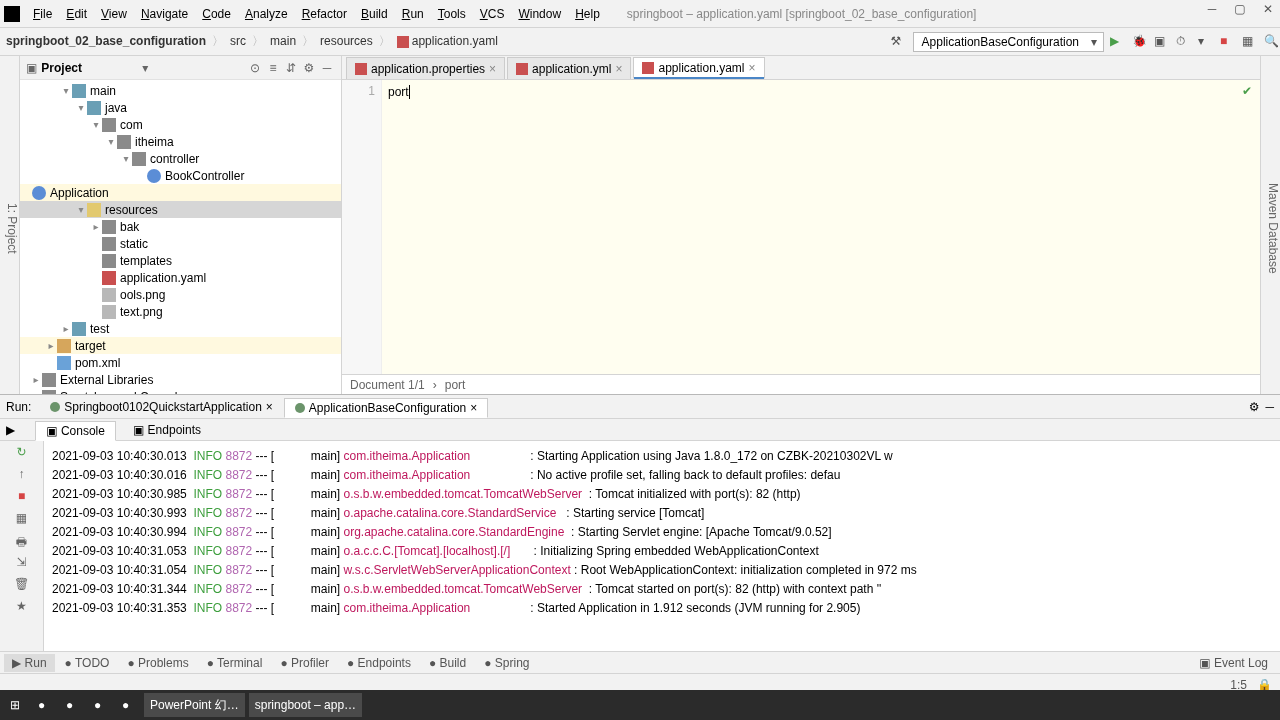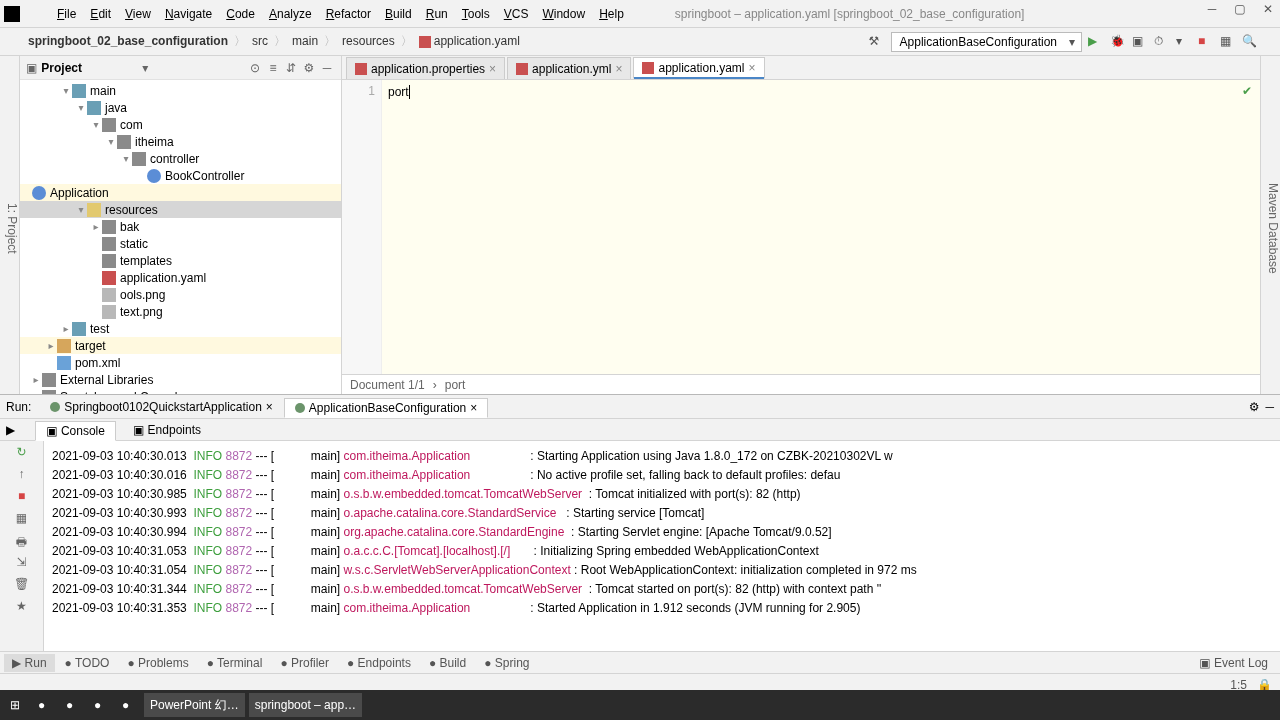--- a/index.html
+++ b/index.html
@@ -1,24 +1,24 @@
 <!DOCTYPE html>
 <html><head>
 <meta charset="utf-8">
 <style>
 * { margin:0; padding:0; box-sizing:border-box; font-family:"Segoe UI",Arial,sans-serif; font-size:12px; }
 body { background:#f2f2f2; width:1280px; height:720px; overflow:hidden; position:relative; }
-.menubar { height:28px; background:#f2f2f2; display:flex; align-items:center; padding:0 4px; border-bottom:1px solid #d4d4d4;gap:24px; }
+.menubar { height:28px; background:#f2f2f2; display:flex; align-items:center; padding:0 4px; border-bottom:1px solid #d4d4d4; }
 .menubar .app-icon { width:16px; height:16px; background:#000; margin-right:6px; }
 .menubar .menu-item { padding:4px 7px; cursor:pointer; }
 .menubar .menu-item u { text-decoration:underline; }
 .menubar .title { margin-left:20px; color:#888; }
 .window-controls { position:absolute; right:2px; top:2px; display:flex; gap:8px; }
 .window-controls span { width:20px; text-align:center; color:#555; cursor:pointer; }
-.navbar { height:28px; background:#f2f2f2; display:flex; align-items:center; padding:0 22px; border-bottom:1px solid #d4d4d4; }
+.navbar { height:28px; background:#f2f2f2; display:flex; align-items:center; padding:0 0; border-bottom:1px solid #d4d4d4; }
 .navbar .crumb { padding:2px 6px; color:#333; }
 .navbar .crumb.bold { font-weight:bold; }
 .navbar .sep { color:#aaa; }
 .navbar .file-icon { display:inline-block; width:12px; height:12px; background:#c94f4f; margin-right:3px; vertical-align:middle; }
 .navbar-right { margin-left:auto; display:flex; align-items:center; gap:6px; }
 .navbar-right .icon { width:16px; height:16px; display:inline-block; color:#555; cursor:pointer; }
 .run-config { border:1px solid #bbb; padding:2px 24px 2px 8px; background:#fff; position:relative; }
 .run-config:after { content:"▾"; position:absolute; right:6px; color:#555; }
 .main { display:flex; height:338px; }
 .left-gutter { width:20px; background:#f2f2f2; border-right:1px solid #d4d4d4; writing-mode:vertical-rl; text-align:center; padding-top:6px; color:#666; }

